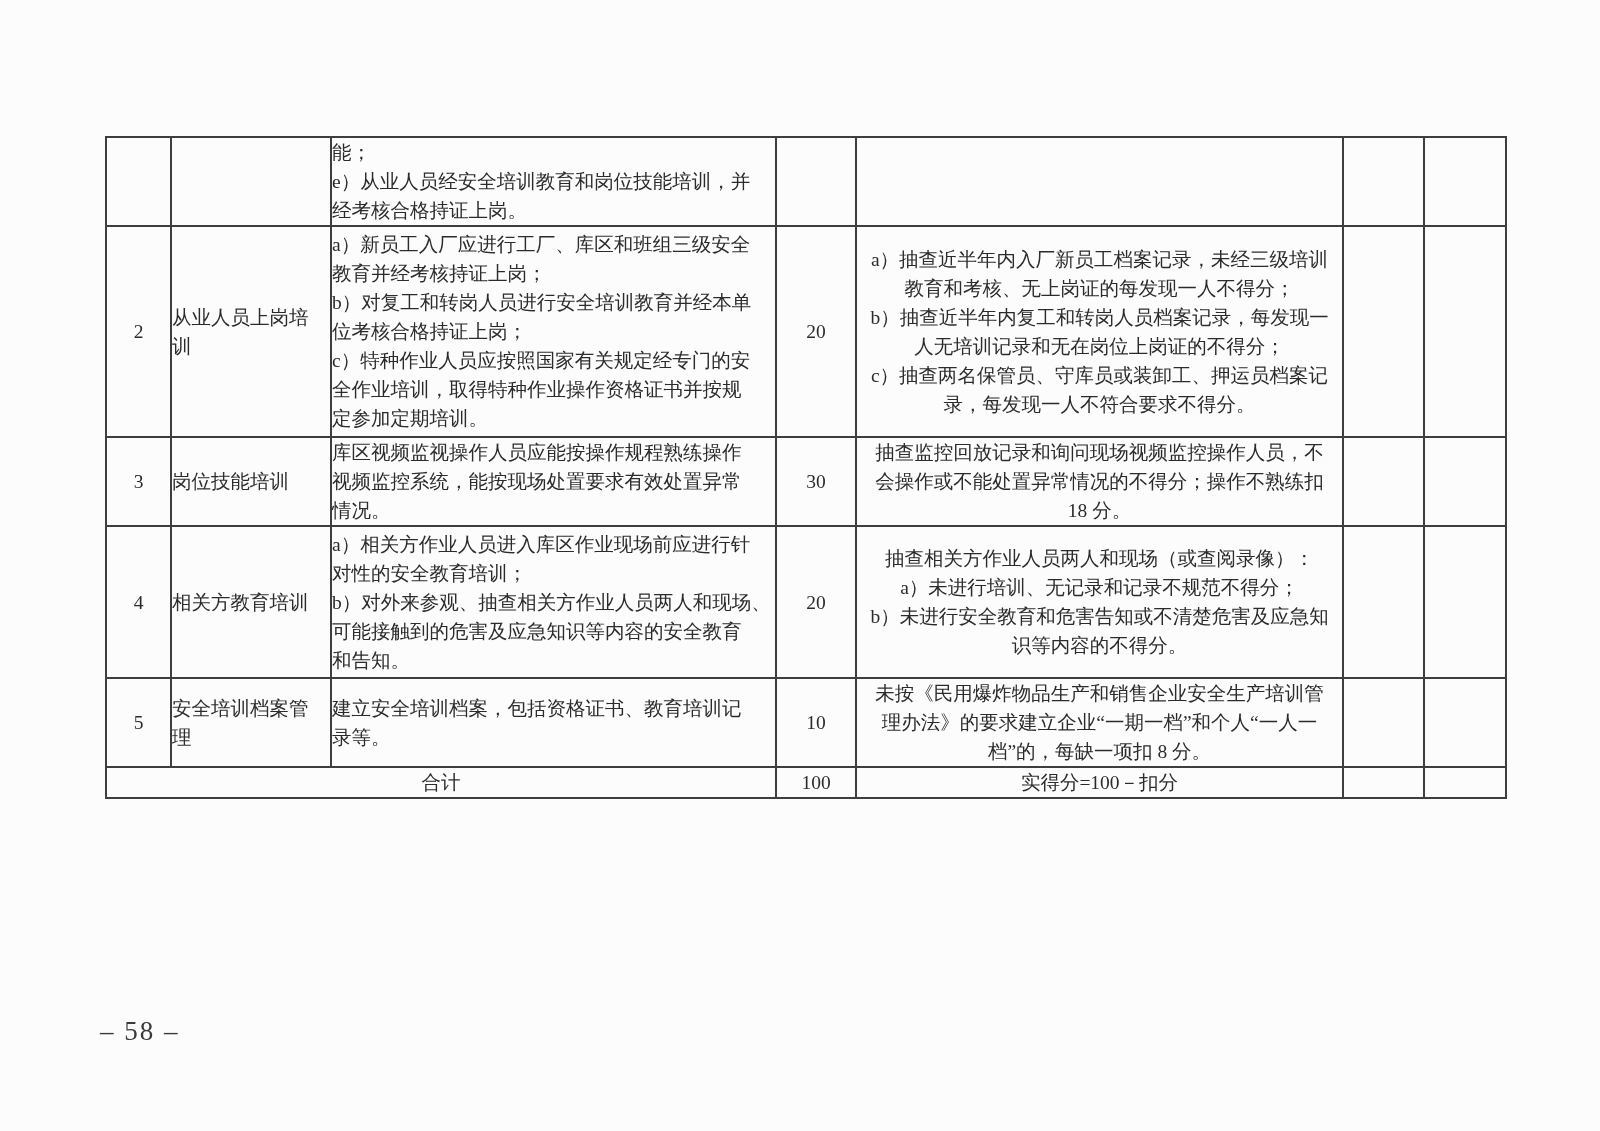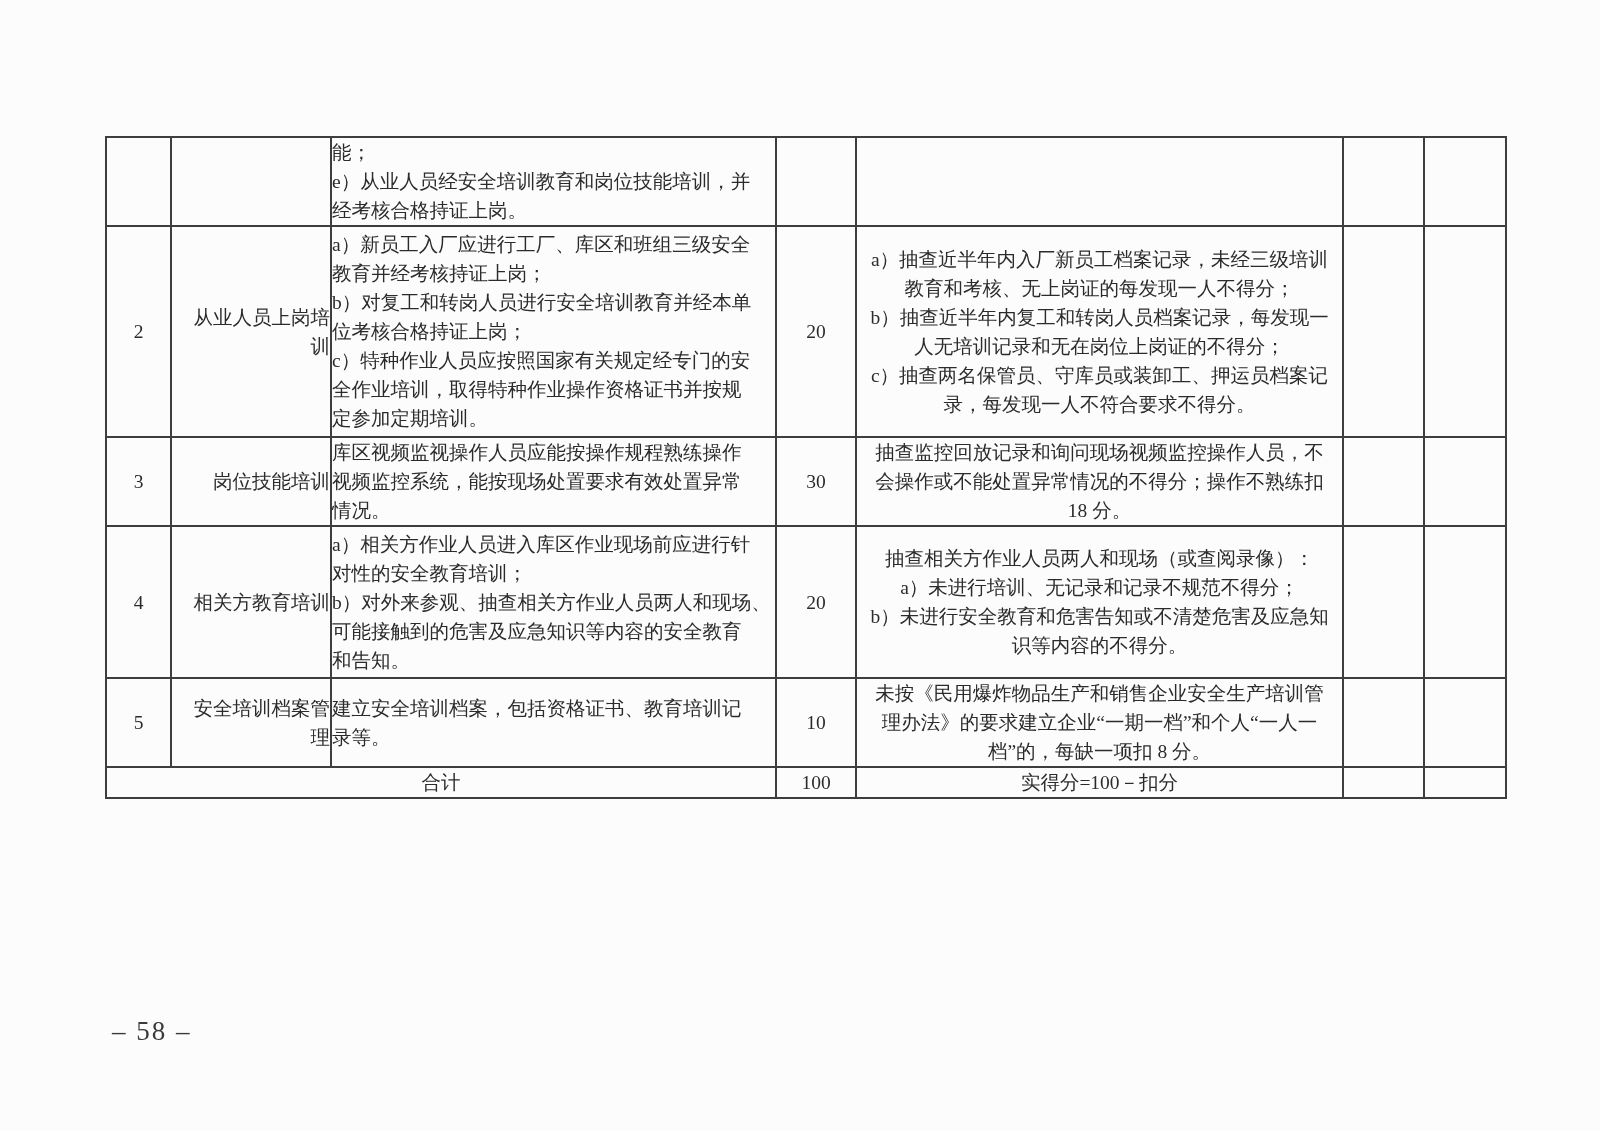--- a/index.html
+++ b/index.html
@@ -29,36 +29,36 @@
     font-size: 19.5px;
     line-height: 29px;
   }
   table.score-table td {
     border: 2px solid #3e3e3e;
     vertical-align: middle;
     overflow: hidden;
     padding: 0;
   }
   td.c-no     { text-align: center; }
-  td.c-cat    { text-align: right; white-space: pre-line; padding: 0 6px; margin-left: 43px; }
+  td.c-cat    { text-align: left; white-space: pre-line; padding: 0 6px; margin-left: 43px; }
   td.c-body   { text-align: left;  white-space: pre-line; padding: 2px 6px 2px 10px; }
   td.c-score  { text-align: center; }
   td.c-crit   { text-align: center;  white-space: pre-line; padding: 2px 6px 2px 12px; }
   td.c-blank  { }
   td.c-total-label   { text-align: center; }
   td.c-total-formula { text-align: center; margin-top: 20px; }
   tr.r1 { height: 88px; }
   tr.r2 { height: 211px; }
   tr.r3 { height: 89px; }
   tr.r4 { height: 152px; }
   tr.r5 { height: 89px; }
   tr.r6 { height: 28px; }
   .page-number {
     position: absolute;
-    left: 112px;
+    left: 100px;
     top: 1016px;
     font-size: 27px;
     color: #3a3a3a;
     letter-spacing: 2px;
   }
 </style>
 </head>
 <body>
 
 <div class="page">

